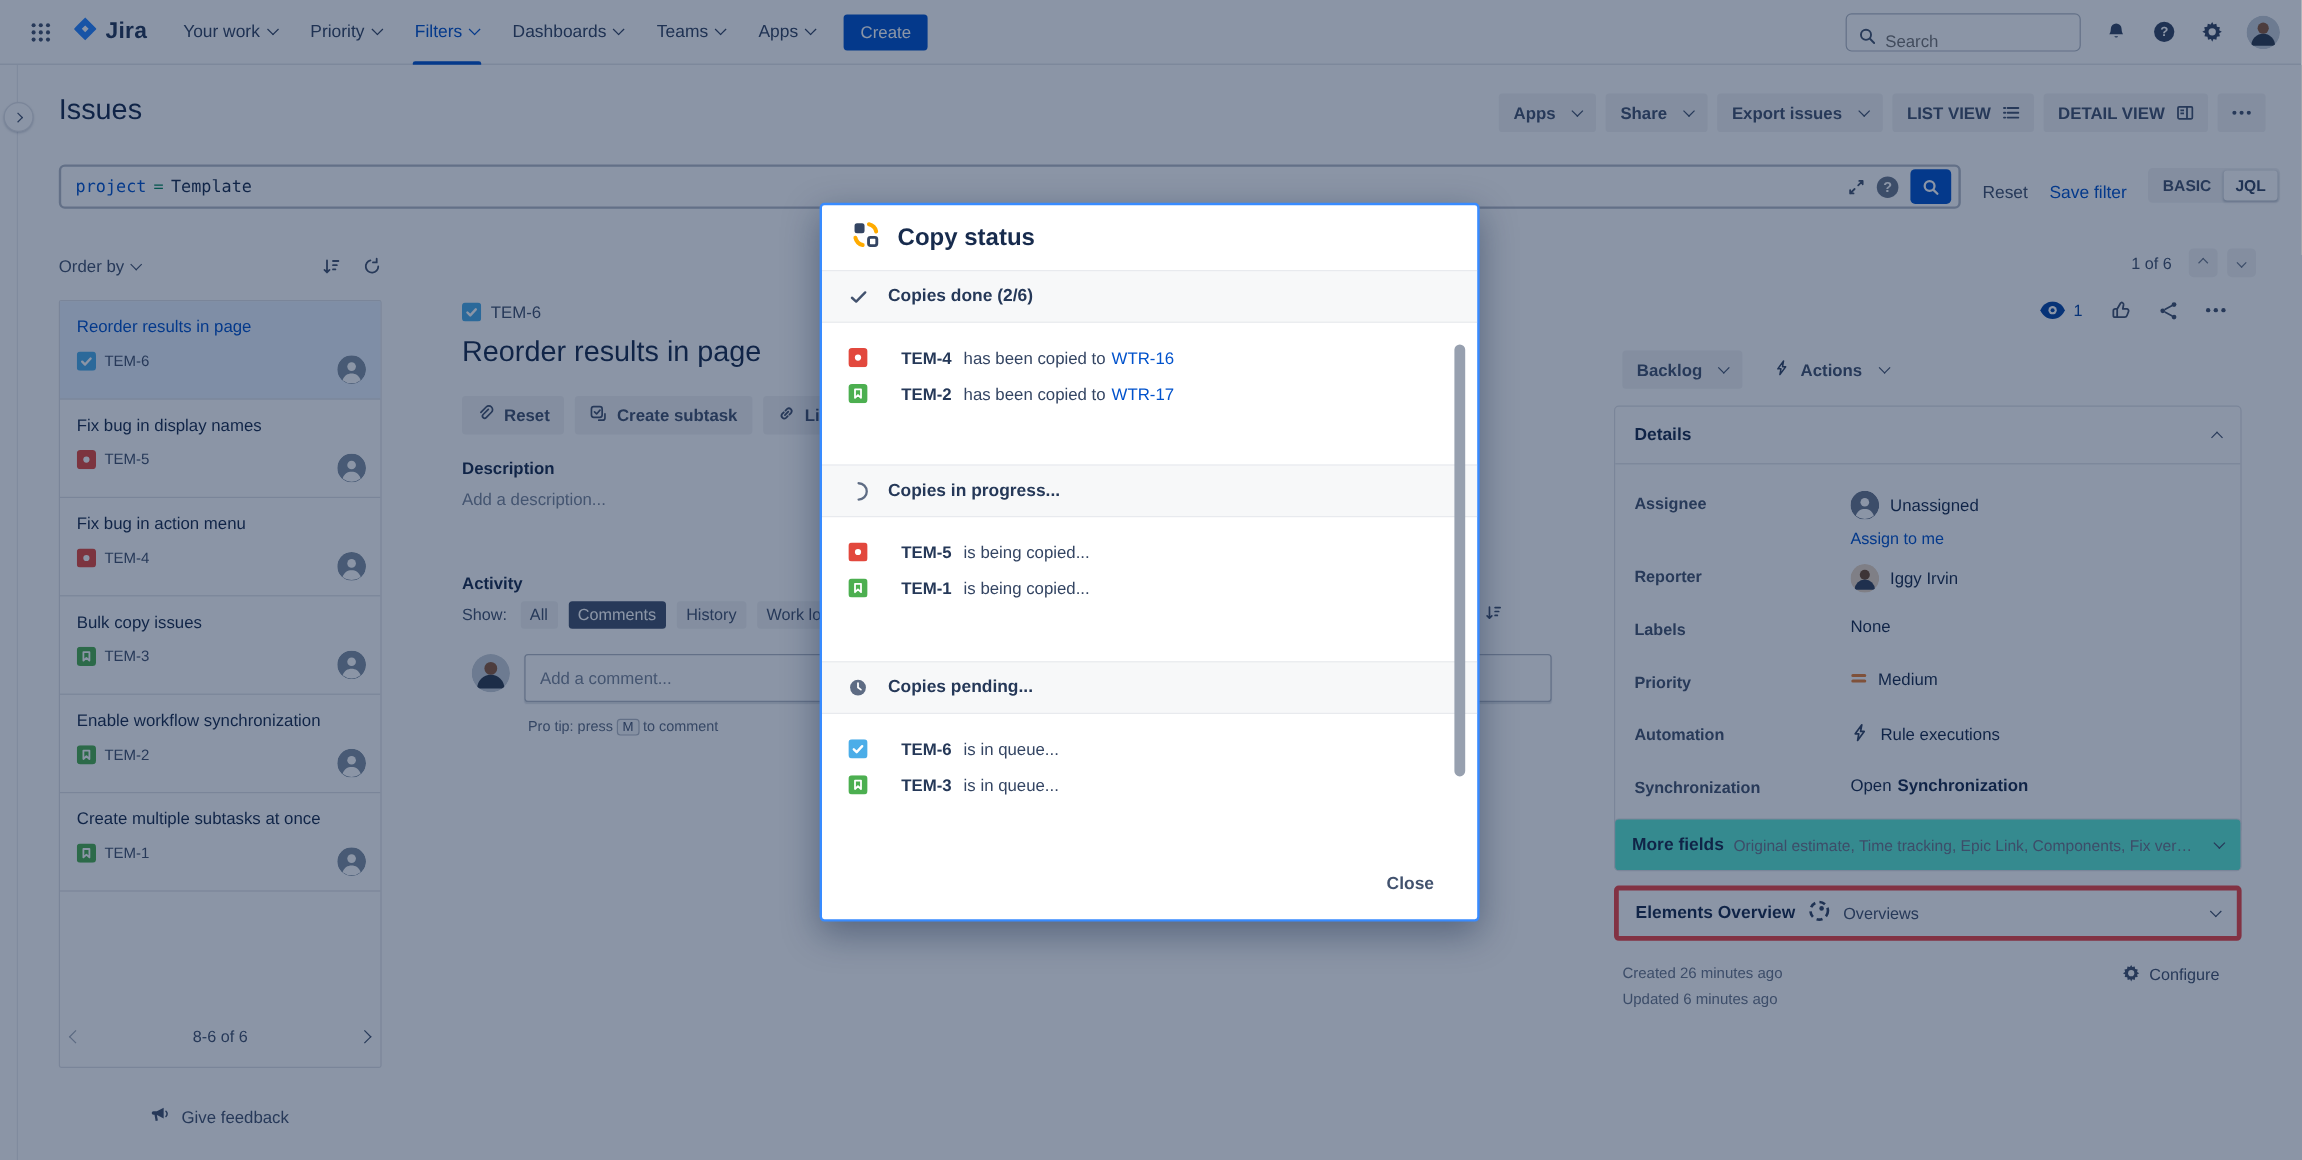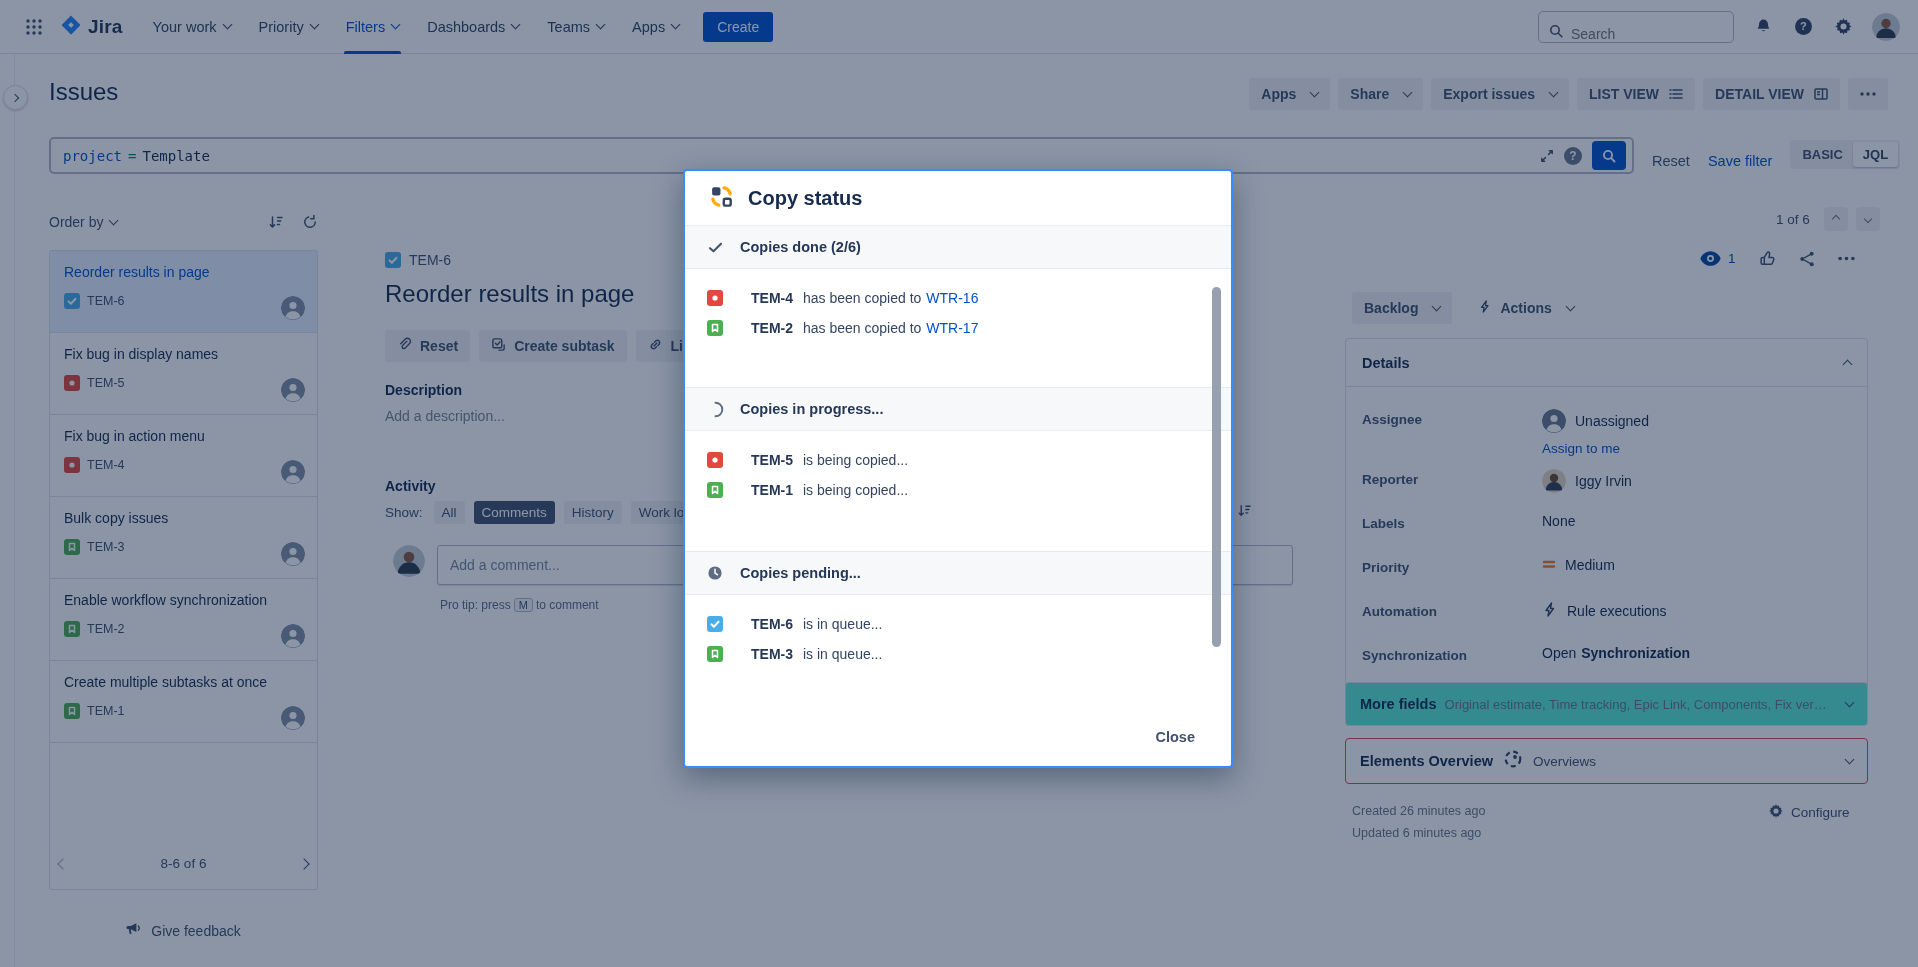--- a/index.html
+++ b/index.html
@@ -105,21 +105,21 @@
   .details-title { font-size:14.5px; font-weight:600; color:#172B4D; flex:1; }
   .details-body { padding:10px 16px 16px 16px; }
   .fieldrow { display:flex; align-items:flex-start; min-height:44px; padding-top:12px; }
   .field-label { width:180px; flex:none; font-size:13.5px; font-weight:600; color:#44546F; padding-top:3px; }
   .field-value { display:flex; align-items:center; gap:9px; font-size:14px; color:#172B4D; cursor:pointer; }
   .assign-link { font-size:13.5px; color:#0052CC; cursor:pointer; margin-top:8px; display:inline-block; }
   .sync-bold { font-weight:700; }
   .more-fields { position:absolute; left:1345px; top:682px; width:523px; height:44px; border:1px solid #DFE1E6; border-radius:4px; background:#5eead4; display:flex; align-items:center; padding:0 14px; gap:8px; cursor:pointer; }
   .mf-title { font-size:14.5px; font-weight:600; color:#172B4D; flex:none; }
   .mf-summary { font-size:13px; color:#6B778C; white-space:nowrap; overflow:hidden; text-overflow:ellipsis; flex:1; }
-  .elements-card { position:absolute; left:1345px; top:738px; width:523px; height:46px; border:1px solid #ef4444; border-radius:4px; background:#fff; display:flex; align-items:center; padding:0 14px; gap:10px; cursor:pointer; }
+  .elements-card { position:absolute; left:1345px; top:738px; width:523px; height:46px; border:4px solid #ef4444; border-radius:4px; background:#fff; display:flex; align-items:center; padding:0 14px; gap:10px; cursor:pointer; }
   .el-value { font-size:13.5px; color:#42526E; flex:1; }
   .meta-times { position:absolute; left:1352px; top:800px; font-size:12.5px; color:#6B778C; line-height:22px; }
   .configure { position:absolute; left:1768px; top:803px; display:flex; align-items:center; gap:7px; font-size:13.5px; font-weight:500; color:#42526E; cursor:pointer; }
 
   
   .blanket { position:absolute; inset:0; background:rgba(9,30,66,.47); z-index:40; }
   .modal { position:absolute; left:683px; top:169px; width:550px; height:599px; background:#fff; border:2px solid #388BFF; border-radius:4px; box-shadow:0 10px 30px rgba(9,30,66,.4); z-index:50; display:flex; flex-direction:column; }
   .modal-header { height:54px; display:flex; align-items:center; gap:14px; padding:0 24px; flex:none; }
   .modal-title { font-size:20px; font-weight:600; color:#172B4D; }
   .modal-scroll { position:relative; flex:1; overflow:hidden; }

